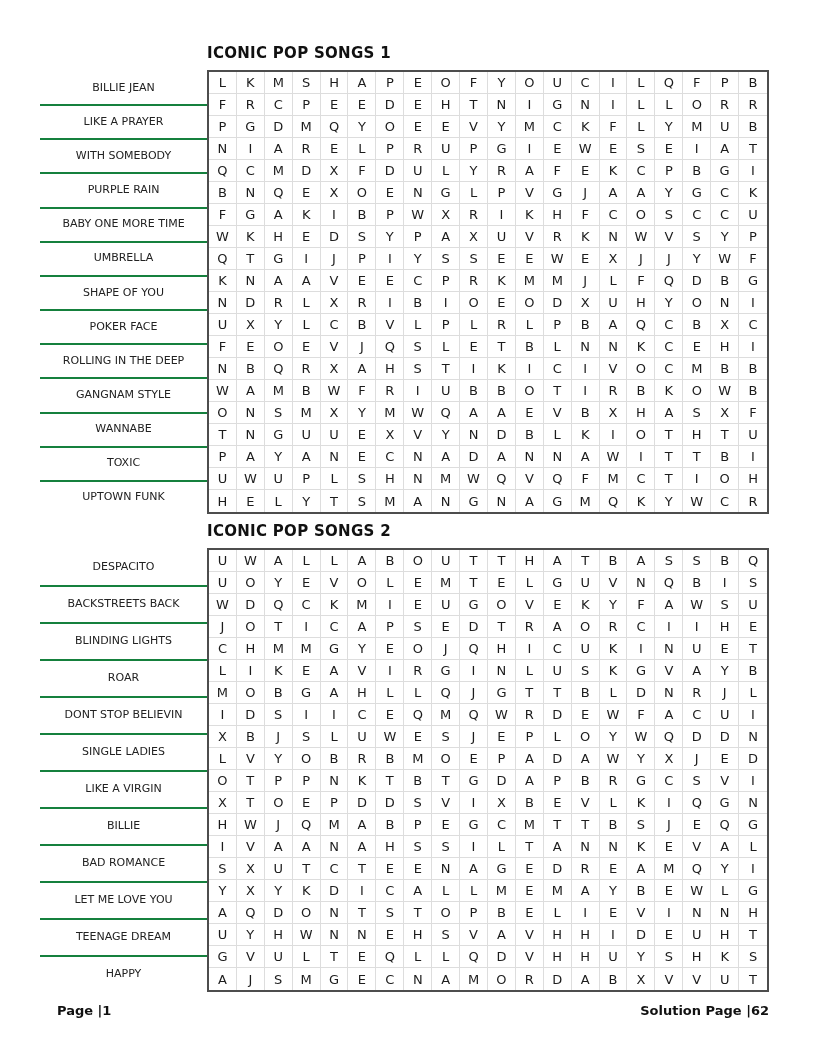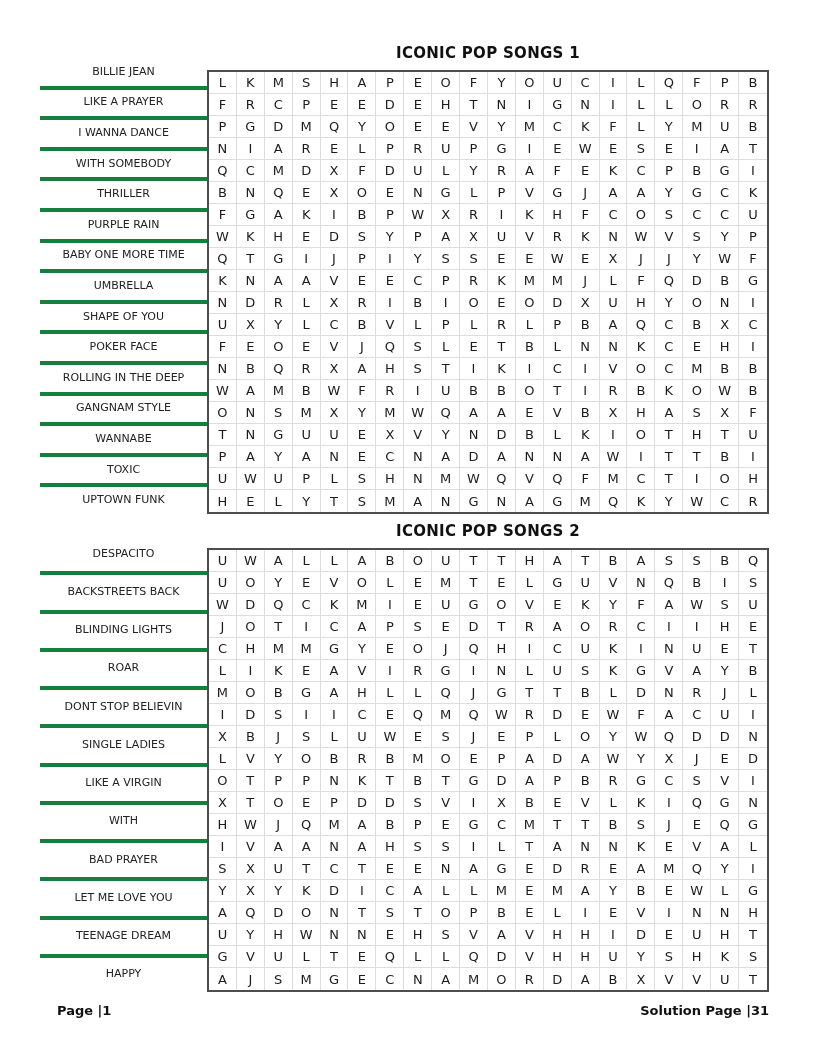--- a/index.html
+++ b/index.html
@@ -10,43 +10,42 @@
     color: #1c1c1c;
     overflow: hidden;
   }
   .page { padding: 44px 0 0 40px; width: 816px; }
 
   .puzzle { display: flex; width: 729px; }
   .puzzle + .puzzle { margin-top: 8px; }
 
   .wordlist {
     width: 167px;
-    margin-top: 15px;
+    margin-top: 28px;
     display: flex;
     flex-direction: column;
     align-self: stretch;
   }
   .word {
     flex: 1 1 0;
     display: flex;
     align-items: center;
     justify-content: center;
     text-align: center;
     font-size: 11px;
     line-height: 1.18;
     padding: 0 17px;
     color: #222;
   }
-  .word + .word { border-top: 4px solid #15803d; }
+  .word + .word { border-top: 2px solid #15803d; }
 
   .gridcol { width: 562px; display: flex; flex-direction: column; }
   .gridtitle {
     height: 20px;
     margin-bottom: 6px;
-    text-align: center;
     font-weight: bold;
     font-size: 15px;
     letter-spacing: 0.3px;
     color: #111;
   }
   .wsgrid {
     width: 562px;
     border: 2px solid #4d4d4d;
     display: grid;
     grid-template-columns: repeat(20, 1fr);
@@ -80,23 +79,21 @@
 </style>
 </head>
 <body>
 
 <div class="page">
 
   <div class="puzzle">
     <div class="wordlist">
         <div class="word">BILLIE JEAN</div>
         <div class="word">LIKE A PRAYER</div>
-        <div class="word">I WANNA DANCE</div>
         <div class="word">WITH SOMEBODY</div>
-        <div class="word">THRILLER</div>
         <div class="word">PURPLE RAIN</div>
         <div class="word">BABY ONE MORE TIME</div>
         <div class="word">UMBRELLA</div>
         <div class="word">SHAPE OF YOU</div>
         <div class="word">POKER FACE</div>
         <div class="word">ROLLING IN THE DEEP</div>
         <div class="word">GANGNAM STYLE</div>
         <div class="word">WANNABE</div>
         <div class="word">TOXIC</div>
         <div class="word">UPTOWN FUNK</div>
@@ -510,22 +507,22 @@
 
   <div class="puzzle">
     <div class="wordlist">
         <div class="word">DESPACITO</div>
         <div class="word">BACKSTREETS BACK</div>
         <div class="word">BLINDING LIGHTS</div>
         <div class="word">ROAR</div>
         <div class="word">DONT STOP BELIEVIN</div>
         <div class="word">SINGLE LADIES</div>
         <div class="word">LIKE A VIRGIN</div>
-        <div class="word">WITH</div>
-        <div class="word">BAD PRAYER</div>
+        <div class="word">BILLIE</div>
+        <div class="word">BAD ROMANCE</div>
         <div class="word">LET ME LOVE YOU</div>
         <div class="word">TEENAGE DREAM</div>
         <div class="word">HAPPY</div>
       </div>
     <div class="gridcol">
       <div class="gridtitle">ICONIC POP SONGS 2</div>
       <div class="wsgrid">
           <span class="cell">U</span>
           <span class="cell">W</span>
           <span class="cell">A</span>
@@ -925,16 +922,16 @@
           <span class="cell">V</span>
           <span class="cell">V</span>
           <span class="cell">U</span>
           <span class="cell">T</span>
         </div>
     </div>
   </div>
 
   <div class="footer">
     <span class="left">Page |1</span>
-    <span class="right">Solution Page |31</span>
+    <span class="right">Solution Page |62</span>
   </div>
 
 </div>
 
 </body></html>

